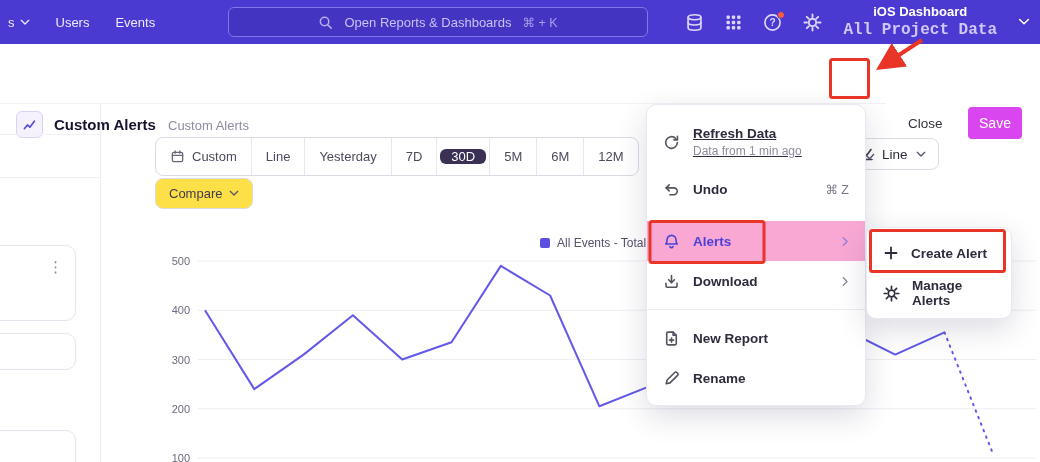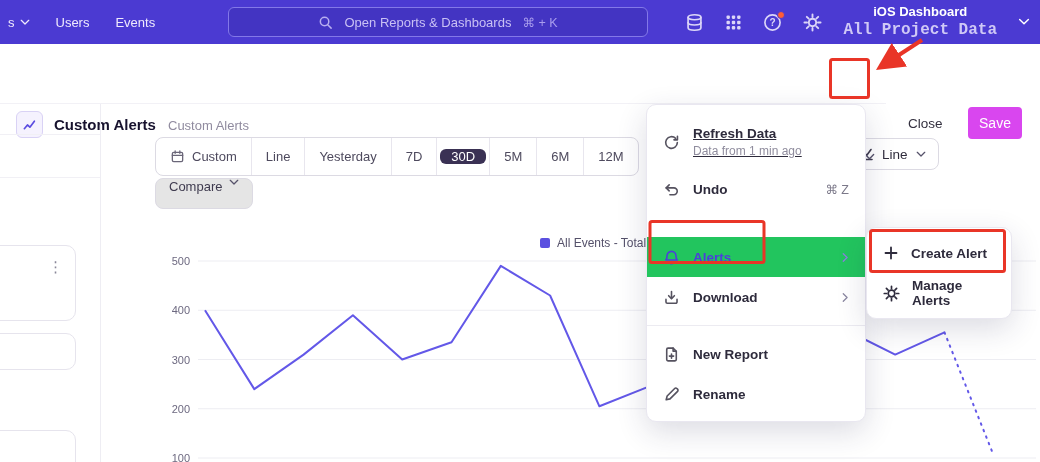--- a/index.html
+++ b/index.html
@@ -37,34 +37,34 @@
   .hline { position:absolute; left:0; width:100px; height:1px; background:#f1f0f5; }
   .mini-card { position:absolute; left:-28px; width:104px; background:#fff; border:1px solid #e6e4ed; border-radius:10px; }
   .card-dots { position:absolute; right:12px; top:12px; font-size:15px; color:#8a8799; cursor:pointer; }
 
   
   .seg-group { position:absolute; left:155px; top:137px; height:39px; display:inline-flex; align-items:stretch; border:1px solid #dcdae3; border-radius:8px; background:#fff; overflow:hidden; }
   .seg { display:flex; align-items:center; gap:7px; padding:0 14px; font-size:13px; color:#4e4a5e; border-left:1px solid #e8e6ee; cursor:pointer; }
   .seg:first-child { border-left:none; }
   .seg.sel { padding:0; border-left:1px solid #e8e6ee;text-align:right; }
   .seg.sel .pill { margin:3px; padding:0 11px; background:#3a3154; color:#fff; border-radius:6px; display:flex; align-items:center; font-weight:500; }
-  .compare-btn { position:absolute; left:155px; top:178px; height:31px; display:inline-flex; gap:7px; padding:0 13px; border:1px solid #dcdae3; border-radius:8px; font-size:13px; color:#3f3b4f; background:#e5e5e5; cursor:pointer; }
+  .compare-btn { position:absolute; left:155px; top:178px; height:31px; display:inline-flex; align-items:center; gap:7px; padding:0 13px; border:1px solid #dcdae3; border-radius:8px; font-size:13px; color:#3f3b4f; background:#fde047; cursor:pointer; }
   .hidden-chevron { position:absolute; left:864px; top:147px; color:#56526a; z-index:5; cursor:pointer; }
   .linetype-btn { position:absolute; left:845px; top:138px; height:32px; display:inline-flex; align-items:center; gap:8px; padding:0 12px; border:1px solid #dcdae3; border-radius:8px; font-size:13.5px; color:#2f2c3c; background:#fff; cursor:pointer; }
 
   
   .legend { position:absolute; left:540px; top:236px; display:flex; align-items:center; gap:7px; font-size:12px; color:#55516a; }
   .legend-swatch { width:10px; height:10px; border-radius:2px; background:#5b50e0; }
   #chart-svg { position:absolute; left:150px; top:248px; }
 
   
   .menu { position:absolute; left:646px; top:104px; width:220px; background:#fff; border:1px solid #e9e7f0; border-radius:10px; box-shadow:0 10px 30px rgba(40,35,80,.16); padding:10px 0 7px; z-index:30; }
   .menu-item { display:flex; align-items:center; gap:13px; padding:0 16px; height:40px; font-size:13.5px; font-weight:600; color:#2e2b3c; cursor:pointer; }
   .menu-item .mic { color:#55525f; display:flex; }
-  .menu-item.active { background:#22c55e; color:#4c40d9; margin-top:28px; }
+  .menu-item.active { background:#f9a8d4; color:#4c40d9; margin-top:12px; }
   .menu-item.active .mic { color:#4c40d9; }
   .two-line { height:54px;text-decoration:underline; }
   .mi-col { display:flex; flex-direction:column; gap:3px; }
   .mi-sub { font-size:12px; font-weight:400; color:#8f8c9d; }
   .spacer { flex:1; }
   .shortcut { font-size:12.5px; font-weight:400; color:#7b7889; }
   .chev-r { color:#8a87a0; display:flex; }
   .menu-item.active .chev-r { color:#8a7fe0; }
   .menu-divider { height:1px; background:#ecebf1; margin:8px 0; }
 

